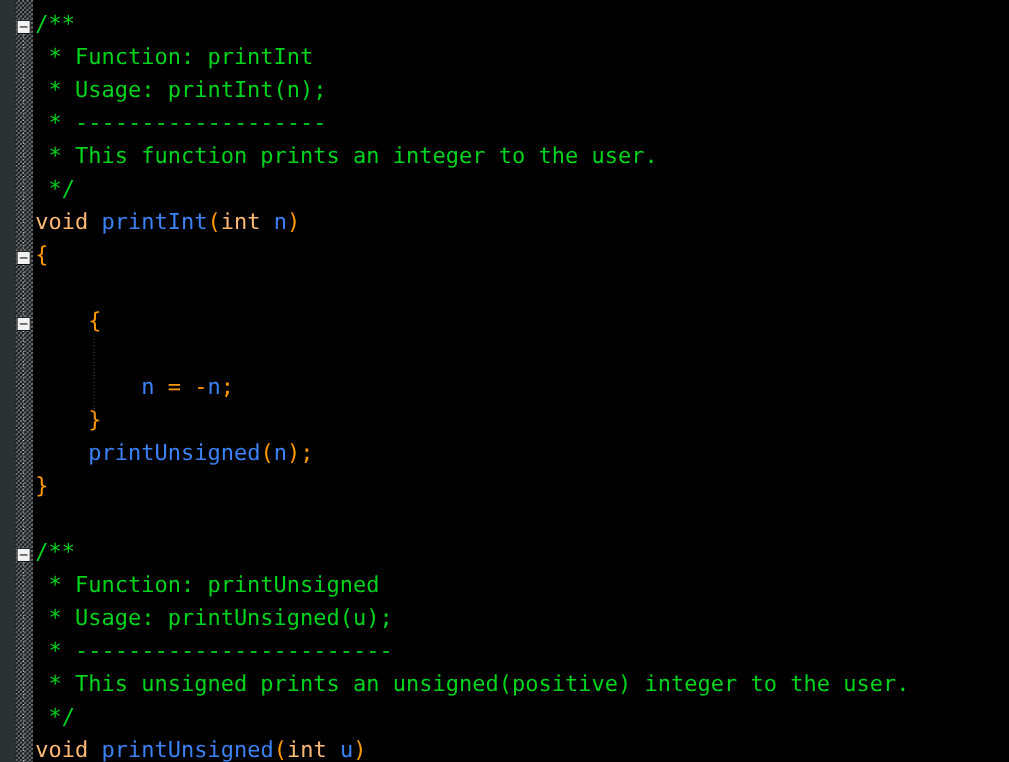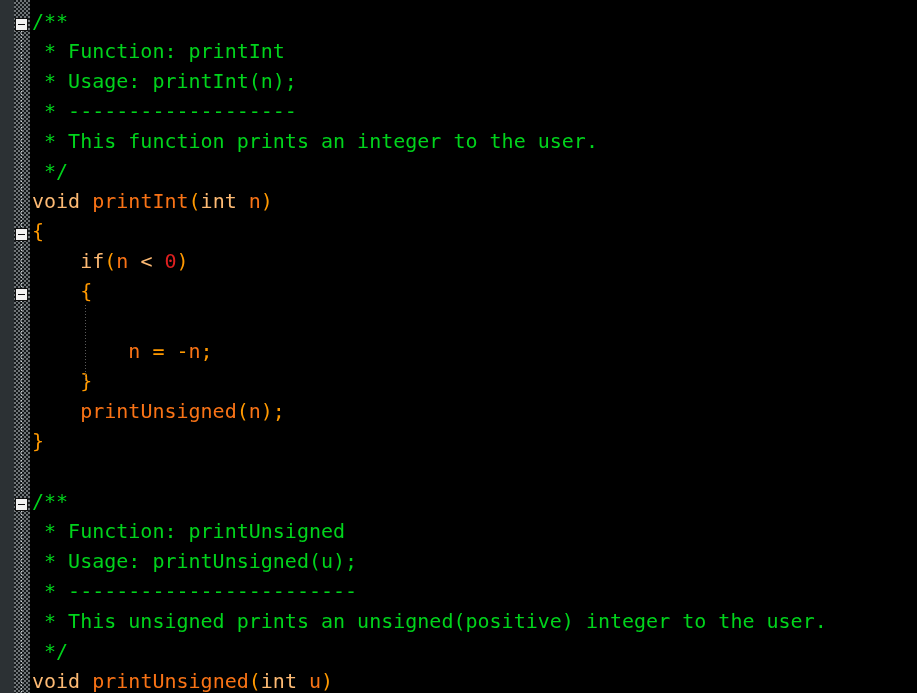--- a/index.html
+++ b/index.html
@@ -102,21 +102,21 @@
   .indent-guide {
     position: absolute;
     width: 1px;
     background-image: linear-gradient(to bottom, #5a5a5a 0, #5a5a5a 1px, transparent 1px, transparent 3px);
     background-size: 1px 3px;
   }
 
   
   .t-comment { color: #00d41c; }
   .t-keyword { color: #fdba74; }
-  .t-ident   { color: #f97316; text-align: center; }
+  .t-ident   { color: #3b82f6; text-align: center; }
   .t-punct   { color: #ff9900; }
   .t-number  { color: #e02020; }
   .t-char    { color: #19d643; }
 </style>
 </head>
 <body>
 
 <div id="editor">
 
   <div class="margin-strip"></div>
@@ -136,21 +136,20 @@
 
   <div class="code-surface" id="code-surface">
       <div class="code-line" style="top: 6px; left: 2px;"><span class="t-comment">/**</span></div>
       <div class="code-line" style="top: 36px; left: 2px;"><span class="t-comment"> * Function: printInt</span></div>
       <div class="code-line" style="top: 66px; left: 2px;"><span class="t-comment"> * Usage: printInt(n);</span></div>
       <div class="code-line" style="top: 96px; left: 2px;"><span class="t-comment"> * -------------------</span></div>
       <div class="code-line" style="top: 126px; left: 2px;"><span class="t-comment"> * This function prints an integer to the user.</span></div>
       <div class="code-line" style="top: 156px; left: 2px;"><span class="t-comment"> */</span></div>
       <div class="code-line" style="top: 186px; left: 2px;"><span class="t-keyword">void</span><span class="t-ident"> </span><span class="t-ident">printInt</span><span class="t-punct">(</span><span class="t-keyword">int</span><span class="t-ident"> </span><span class="t-ident">n</span><span class="t-punct">)</span></div>
       <div class="code-line" style="top: 216px; left: 2px;"><span class="t-punct">{</span></div>
-      <div class="code-line" style="top: 246px; left: 2px;"><span class="t-ident">    </span><span class="t-keyword">if</span><span class="t-punct">(</span><span class="t-ident">n</span><span class="t-ident"> </span><span class="t-keyword">&lt;</span><span class="t-ident"> </span><span class="t-number">0</span><span class="t-punct">)</span></div>
       <div class="code-line" style="top: 276px; left: 2px;"><span class="t-ident">    </span><span class="t-punct">{</span></div>
       <div class="code-line" style="top: 336px; left: 2px;"><span class="t-ident">        </span><span class="t-ident">n</span><span class="t-ident"> </span><span class="t-punct">=</span><span class="t-ident"> </span><span class="t-punct">-</span><span class="t-ident">n</span><span class="t-punct">;</span></div>
       <div class="code-line" style="top: 366px; left: 2px;"><span class="t-ident">    </span><span class="t-punct">}</span></div>
       <div class="code-line" style="top: 396px; left: 2px;"><span class="t-ident">    </span><span class="t-ident">printUnsigned</span><span class="t-punct">(</span><span class="t-ident">n</span><span class="t-punct">)</span><span class="t-punct">;</span></div>
       <div class="code-line" style="top: 426px; left: 2px;"><span class="t-punct">}</span></div>
       <div class="code-line" style="top: 456px; left: 2px;"></div>
       <div class="code-line" style="top: 486px; left: 2px;"><span class="t-comment">/**</span></div>
       <div class="code-line" style="top: 516px; left: 2px;"><span class="t-comment"> * Function: printUnsigned</span></div>
       <div class="code-line" style="top: 546px; left: 2px;"><span class="t-comment"> * Usage: printUnsigned(u);</span></div>
       <div class="code-line" style="top: 576px; left: 2px;"><span class="t-comment"> * ------------------------</span></div>

